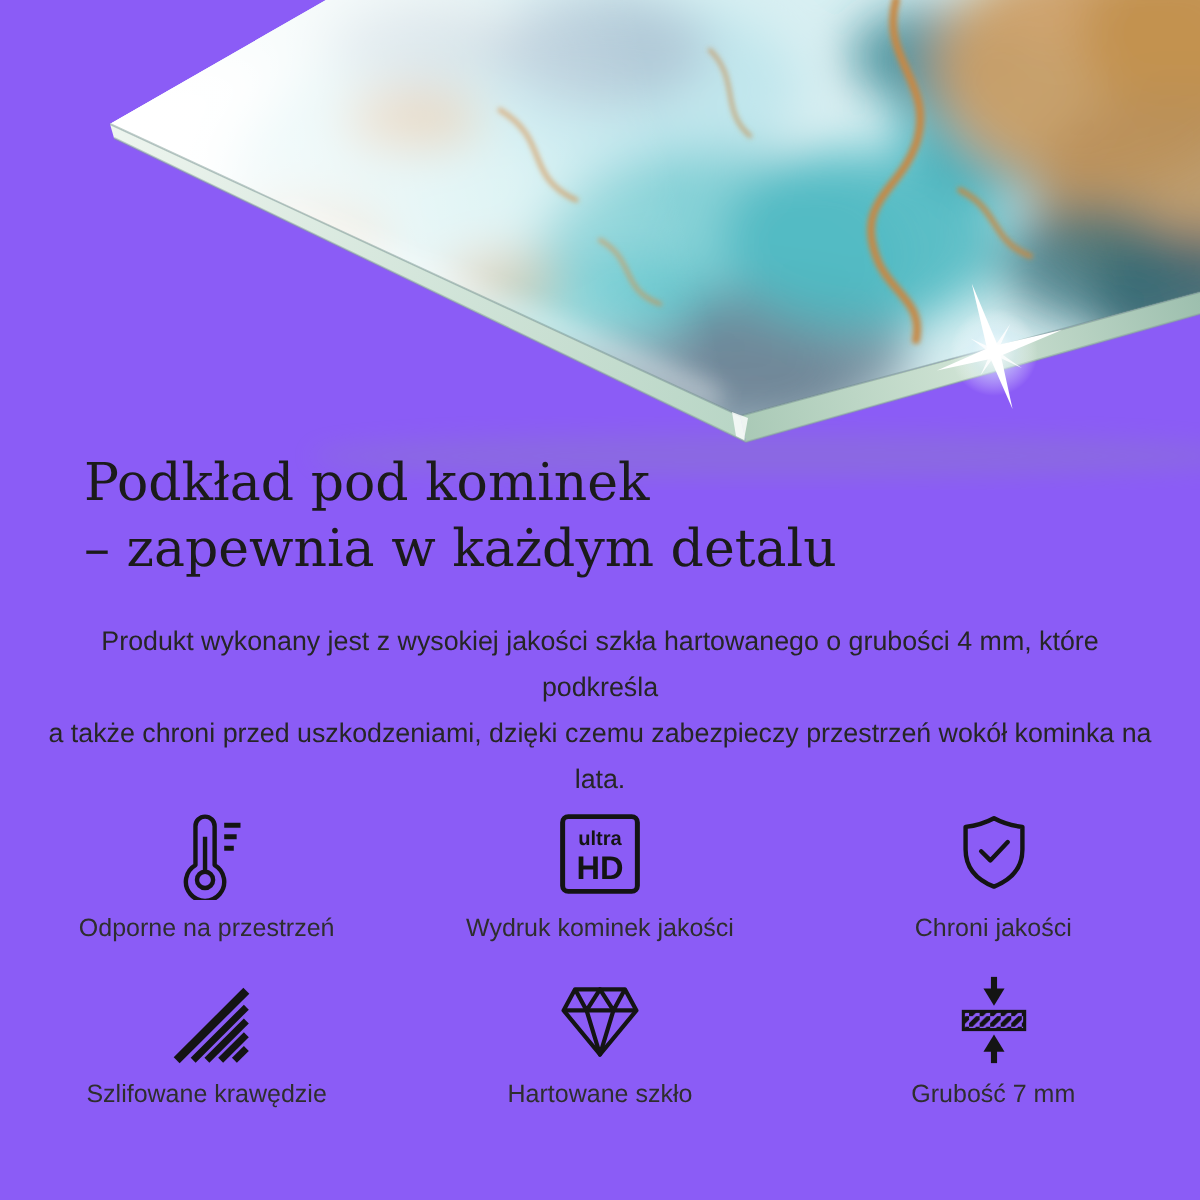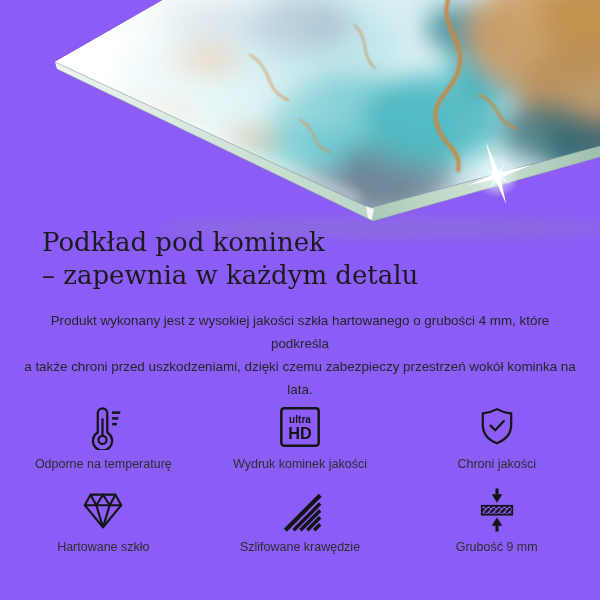--- a/index.html
+++ b/index.html
@@ -138,21 +138,21 @@
       <div class="icon-wrap">
         <svg width="46" height="46" viewBox="0 0 48 48" fill="none" stroke="#141414" stroke-width="2.3">
           <path d="M28.5,29.8 V9.5 a5,5 0 0 0 -10,0 V29.8 a10,10 0 1 0 10,0 Z" stroke-linejoin="round"></path>
           <circle cx="23.5" cy="37.5" r="4.2"></circle>
           <line x1="23.5" y1="33.3" x2="23.5" y2="15"></line>
           <line x1="33.5" y1="9" x2="42" y2="9" stroke-width="2.6"></line>
           <line x1="33.5" y1="15" x2="40" y2="15" stroke-width="2.6"></line>
           <line x1="33.5" y1="21" x2="38.5" y2="21" stroke-width="2.6"></line>
         </svg>
       </div>
-      <div class="feature-label">Odporne na temperaturę</div>
+      <div class="feature-label">Odporne na przestrzeń</div>
     </div>
 
     <div class="feature">
       <div class="icon-wrap">
         <svg width="46" height="46" viewBox="0 0 48 48">
           <rect x="4.5" y="4.5" width="39" height="39" rx="3" fill="none" stroke="#141414" stroke-width="2.6"></rect>
           <text x="24" y="19.5" text-anchor="middle" font-size="10.5" font-weight="bold" fill="#141414">ultra</text>
           <text x="24" y="37" text-anchor="middle" font-size="17" font-weight="bold" fill="#141414">HD</text>
         </svg>
       </div>
@@ -160,59 +160,59 @@
     </div>
 
     <div class="feature">
       <div class="icon-wrap">
         <svg width="44" height="44" viewBox="0 0 48 48" fill="none" stroke="#141414" stroke-width="2.4">
           <path d="M24,4.5 C29,7.2 34,8.6 39.5,9.2 V21.5 C39.5,31.5 33.5,38 24,41.8 C14.5,38 8.5,31.5 8.5,21.5 V9.2 C14,8.6 19,7.2 24,4.5 Z" stroke-linejoin="round"></path>
           <path d="M17,22.5 l5,5 l9.5,-10" stroke-linecap="round" stroke-linejoin="round"></path>
         </svg>
       </div>
       <div class="feature-label">Chroni jakości</div>
-    </div>
-
-    <div class="feature">
-      <div class="icon-wrap">
-        <svg width="46" height="46" viewBox="0 0 48 48" fill="none" stroke="#141414" stroke-width="2.2" stroke-linejoin="round">
-          <polygon points="11,8 37,8 43,19 24,42 5,19"></polygon>
-          <line x1="5" y1="19" x2="43" y2="19"></line>
-          <polyline points="11,8 17,19 24,8 31,19 37,8"></polyline>
-          <polyline points="17,19 24,42 31,19"></polyline>
-        </svg>
-      </div>
-      <div class="feature-label">Hartowane szkło</div>
     </div>
 
     <div class="feature">
       <div class="icon-wrap">
         <svg width="44" height="44" viewBox="0 0 48 48" stroke="#141414" fill="none">
           <line x1="8" y1="46" x2="46" y2="8" stroke-width="4.6"></line>
           <line x1="17" y1="46" x2="46" y2="17" stroke-width="3.8"></line>
           <line x1="24.5" y1="46" x2="46" y2="24.5" stroke-width="3.8"></line>
           <line x1="32" y1="46" x2="46" y2="32" stroke-width="3.8"></line>
           <line x1="39.5" y1="46" x2="46" y2="39.5" stroke-width="3.8"></line>
         </svg>
       </div>
       <div class="feature-label">Szlifowane krawędzie</div>
+    </div>
+
+    <div class="feature">
+      <div class="icon-wrap">
+        <svg width="46" height="46" viewBox="0 0 48 48" fill="none" stroke="#141414" stroke-width="2.2" stroke-linejoin="round">
+          <polygon points="11,8 37,8 43,19 24,42 5,19"></polygon>
+          <line x1="5" y1="19" x2="43" y2="19"></line>
+          <polyline points="11,8 17,19 24,8 31,19 37,8"></polyline>
+          <polyline points="17,19 24,42 31,19"></polyline>
+        </svg>
+      </div>
+      <div class="feature-label">Hartowane szkło</div>
     </div>
 
     <div class="feature">
       <div class="icon-wrap">
         <svg width="46" height="46" viewBox="0 0 48 48">
           <defs>
             <pattern id="hatch" width="5.5" height="5.5" patternUnits="userSpaceOnUse">
               <path d="M-1,6.5 L6.5,-1" stroke="#141414" stroke-width="2.6"></path>
             </pattern>
           </defs>
           <rect x="8" y="19.5" width="32" height="9.5" fill="url(#hatch)" stroke="#141414" stroke-width="1.6"></rect>
           <line x1="24" y1="1.5" x2="24" y2="8" stroke="#141414" stroke-width="3.2"></line>
           <polygon points="18.5,7.5 29.5,7.5 24,16.5" fill="#141414"></polygon>
           <line x1="24" y1="46.5" x2="24" y2="40" stroke="#141414" stroke-width="3.2"></line>
           <polygon points="18.5,40.5 29.5,40.5 24,31.5" fill="#141414"></polygon>
         </svg>
       </div>
-      <div class="feature-label">Grubość 9 mm</div>
+      <div class="feature-label">Grubość 7 mm</div>
     </div>
 
   </div>
 </div>
 
 </body></html>

